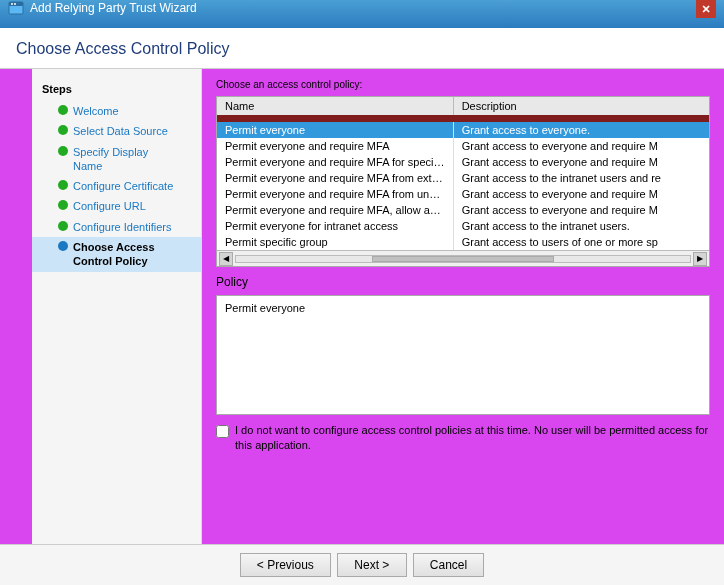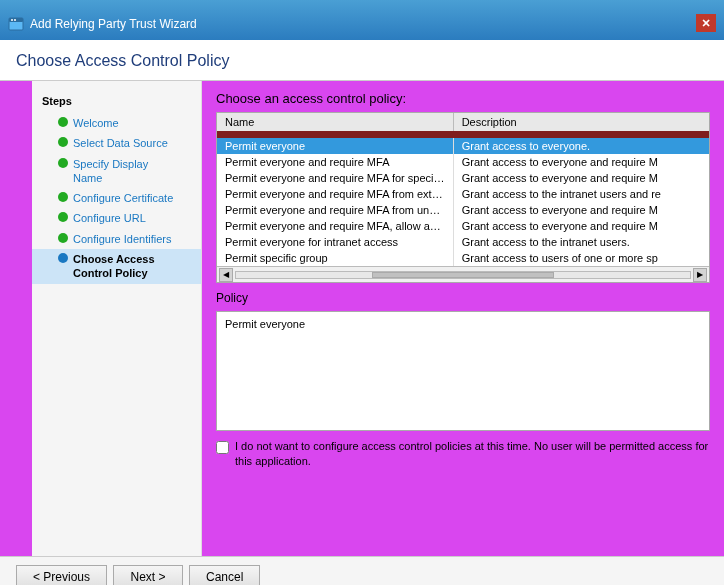--- a/index.html
+++ b/index.html
@@ -2,24 +2,24 @@
 <html><head>
   <meta charset="utf-8">
   <style>
     * { box-sizing: border-box; margin: 0; padding: 0; font-family: 'Segoe UI', Tahoma, Geneva, Verdana, sans-serif; font-size: 12px; }
 
     body { width: 724px; height: 585px; overflow: hidden; background: #f0f0f0; }
 
     .title-bar {
       background: linear-gradient(to bottom, #4a9fd4, #2b7cbf);
       color: white;
-      height: 40px;
-      display: flex;
-      align-items: flex-end;
-      padding: 8px 8px;
+      height: 28px;
+      display: flex;
+      align-items: flex-start;
+      padding: 0 8px;
       justify-content: space-between;
     }
     .title-bar-left { display: flex; align-items: center; gap: 6px; }
     .title-icon { width: 16px; height: 16px; }
     .title-text { font-size: 12px; font-weight: normal; }
     .title-close {
       background: #c0392b;
       color: white;
       border: none;
       width: 20px;
@@ -89,21 +89,21 @@
     .sidebar-item-text.active-text { font-weight: bold; color: #000; }
 
     .main-content {
       flex: 1;
       padding: 10px 14px;
       overflow: hidden;
       display: flex;
       flex-direction: column;
     }
 
-    .section-label { font-size: 13px; margin-bottom: 6px; color: #000; }
+    .section-label { font-size: 10px; margin-bottom: 6px; color: #000; }
 
     .policy-table-container {
       border: 1px solid #aaa;
       background: white;
       overflow: hidden;
       flex-shrink: 0;
     }
 
     .policy-table {
       width: 100%;
@@ -189,21 +189,21 @@
       gap: 6px;
     }
     .checkbox-section input[type=checkbox] { margin-top: 2px; flex-shrink: 0; }
     .checkbox-section label { font-size: 11px; line-height: 1.4; color: #000; }
 
     .dialog-footer {
       background: #f5f5f5;
       border-top: 1px solid #ccc;
       padding: 8px 16px;
       display: flex;
-      justify-content: flex-start;
+      justify-content: center;
       gap: 6px;
       flex-shrink: 0;
     }
 
     .btn {
       padding: 4px 16px;
       font-size: 12px;
       border: 1px solid #aaa;
       background: linear-gradient(to bottom, #f5f5f5, #e0e0e0);
       cursor: pointer;

